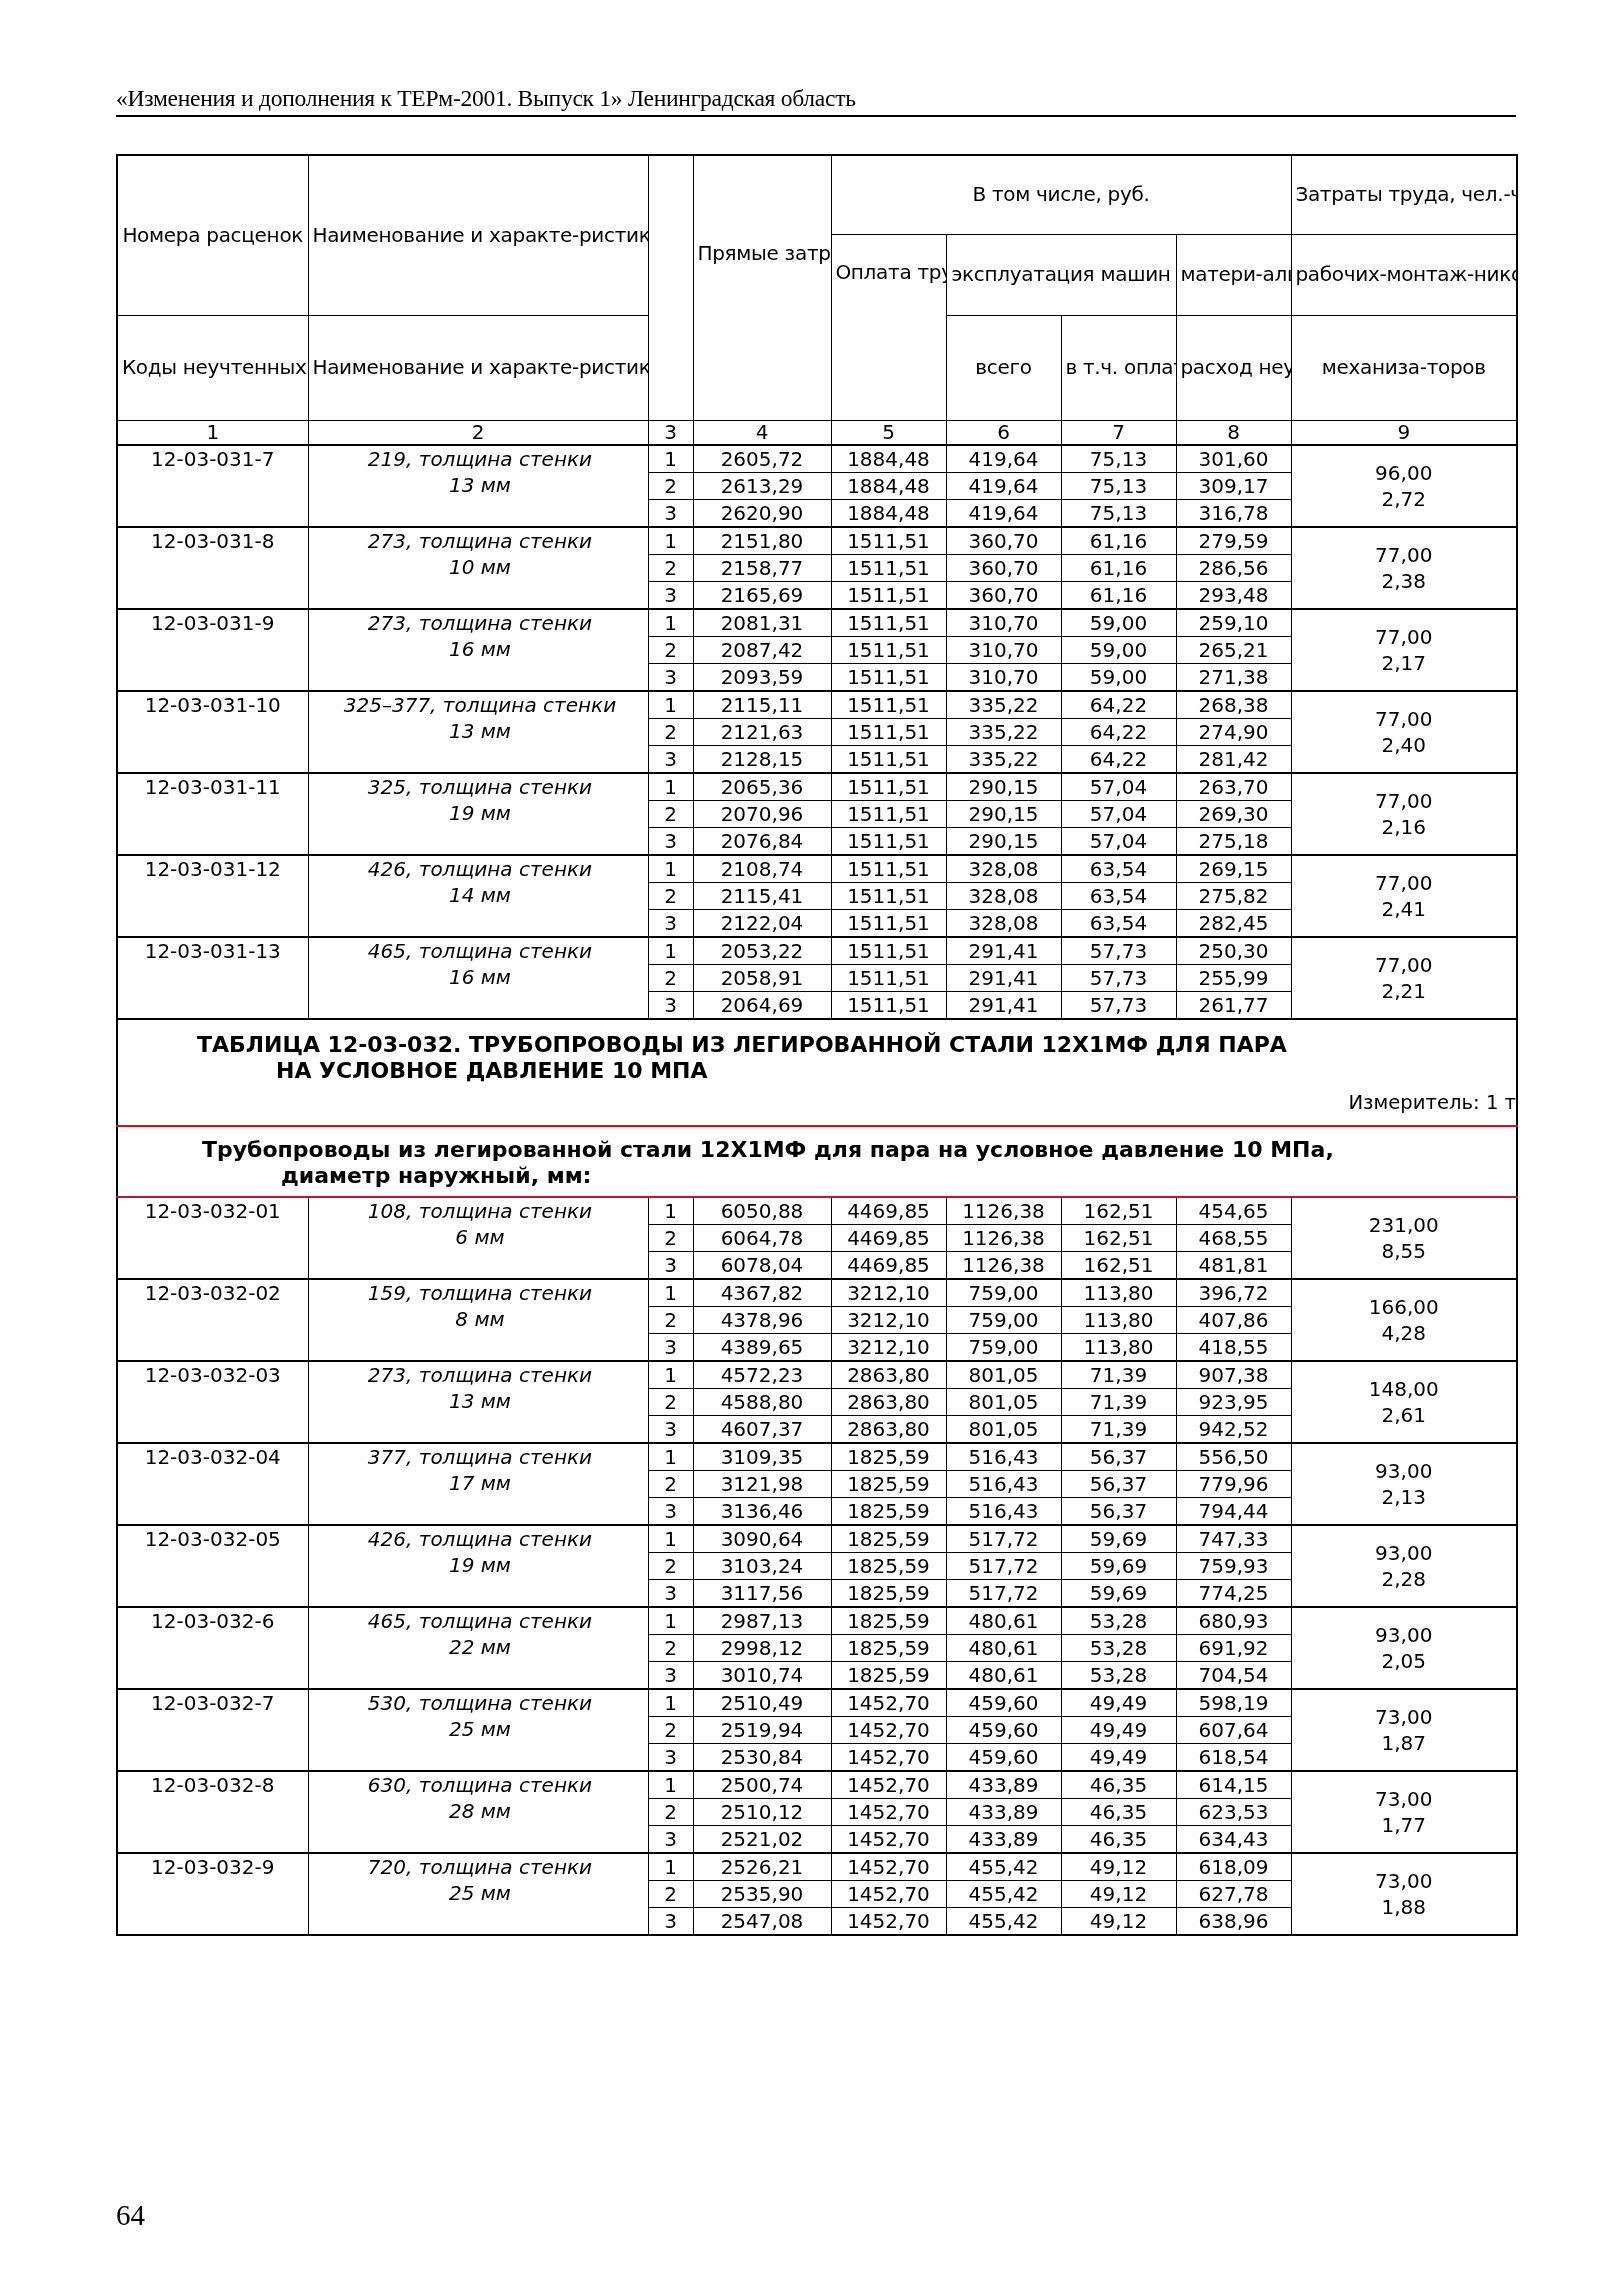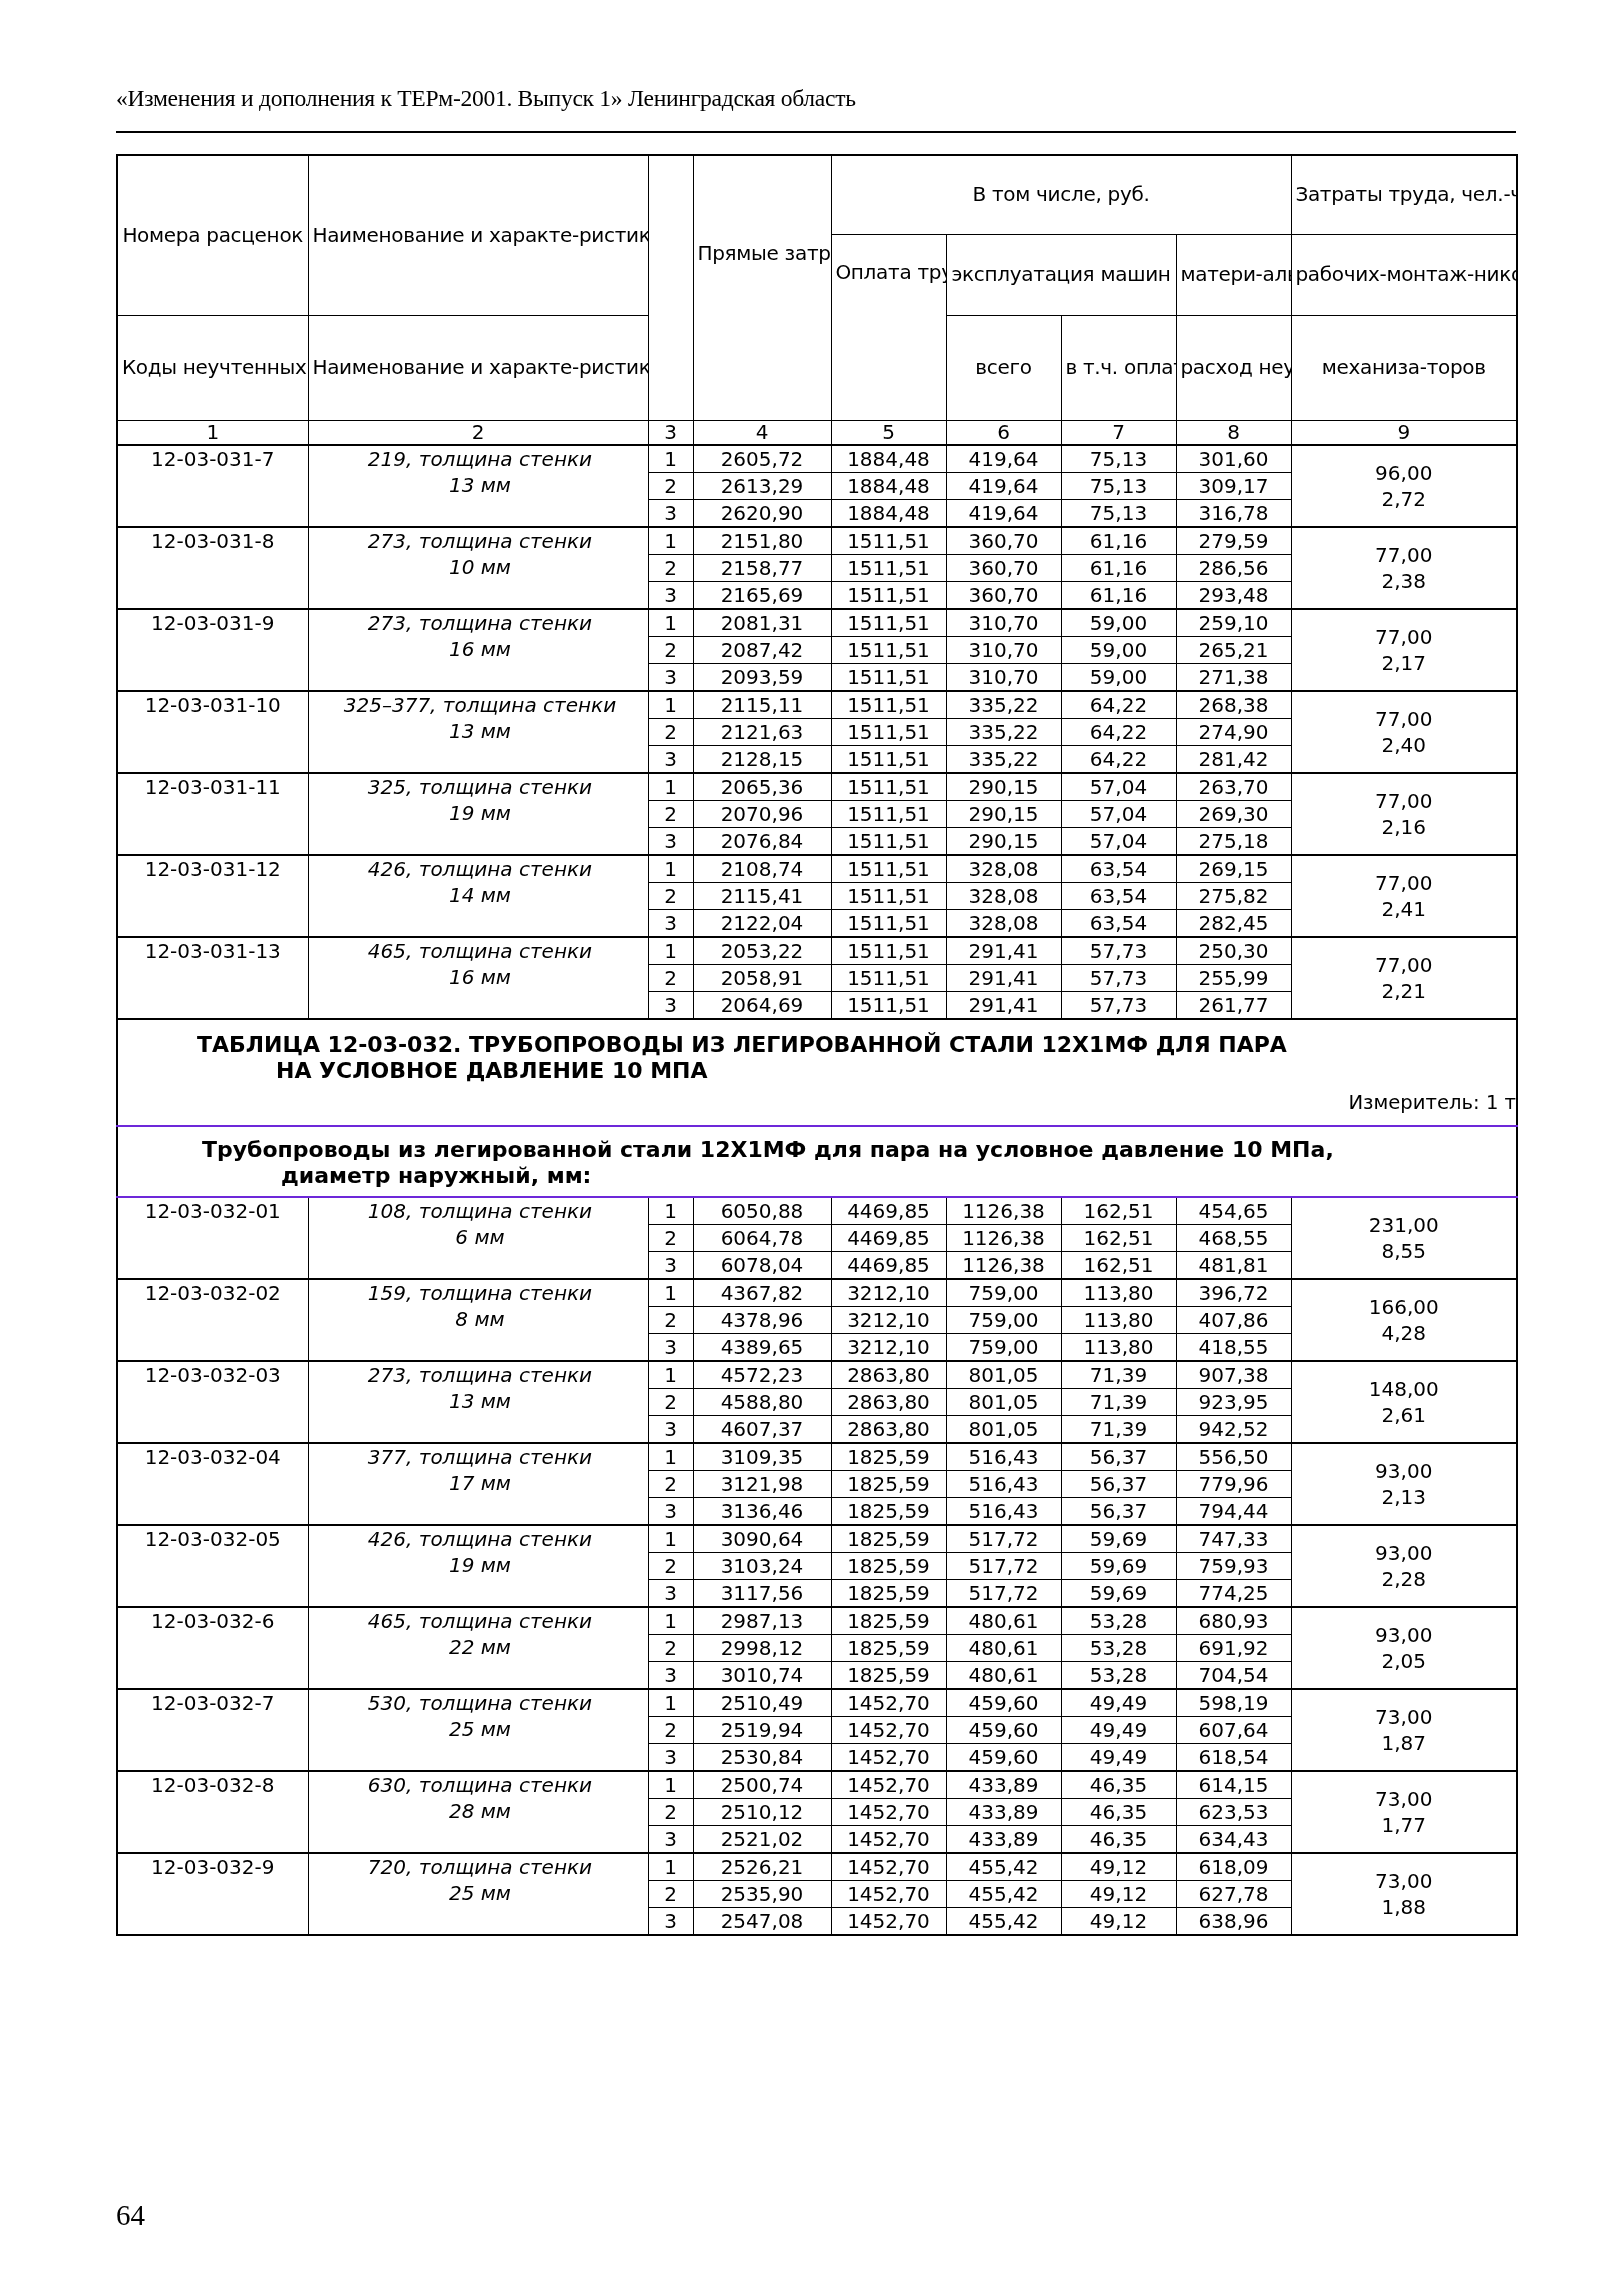--- a/index.html
+++ b/index.html
@@ -1,21 +1,21 @@
 <!DOCTYPE html>
 <html style="font-size:10.5px"><head>
 <meta charset="utf-8">
 <style>
   html, body { margin: 0; padding: 0; background: #ffffff; }
   body { width: 1623px; height: 2295px; position: relative; overflow: hidden; color: #000; }
   .page-header {
     position: absolute; left: 116px; top: 84px; width: 1400px;
     font-family: "Liberation Serif", "DejaVu Serif", serif;
     font-size: 23.6px; line-height: 29px; letter-spacing: -0.3px;
-    border-bottom: 2.6px solid #000; padding-bottom: 18px;
+    border-bottom: 2.6px solid #000; padding-bottom: 2px;
   }
   .page-number {
     position: absolute; left: 116px; top: 2199px;
     font-family: "Liberation Serif", "DejaVu Serif", serif;
     font-size: 29px;
   }
   table.rates {
     position: absolute; left: 116px; top: 154px; width: 1400px;
     border-collapse: collapse; table-layout: fixed;
     font-family: "DejaVu Sans", "Liberation Sans", sans-serif;
@@ -28,21 +28,21 @@
   }
   .hdr th { white-space: normal; line-height: 26px; letter-spacing: -0.3px; }
   .hdr-vert { position: relative; }
   tr.colnums td { height: 23.6px; line-height: 23.6px; border-bottom: 2px solid #000; }
   tr.drow td { height: 26px; line-height: 26px; padding: 0 2.6px; }
   td.code { font-weight: bold; vertical-align: top !important; padding-top: 0 !important; }
   td.name { font-weight: bold; text-align: center; vertical-align: top !important; white-space: normal !important; line-height: 26px !important; padding-left: 6.5px !important; font-style: italic; }
   td.zone { padding: 0 !important; }
   td.labor { vertical-align: middle; white-space: normal !important; line-height: 26px !important; }
   tr.group-start td { border-top: 2px solid #000; }
-  tr.section td { border-top: 2px solid #000; border-bottom: 2px solid #6d28d9; margin-top: 16px; }
+  tr.section td { border-top: 2px solid #000; border-bottom: 2px solid #b91c1c; margin-top: 16px; }
   .section-title {
     font-weight: bold; font-size: 22px; text-align: left; line-height: 26px;
     padding: 11.8px 0 0 79px; text-indent: 0; white-space: normal;
   }
   .section-title .indent { display: block; padding-left: 79px; }
   .section-unit { text-align: right; padding: 6.5px 0 9.2px 157px; font-size: 19.6px; }
   .sub-title {
     font-weight: bold; font-size: 22px; text-align: left; line-height: 26px;
     padding: 5.2px 0 2.6px 79px; white-space: normal;
   }

